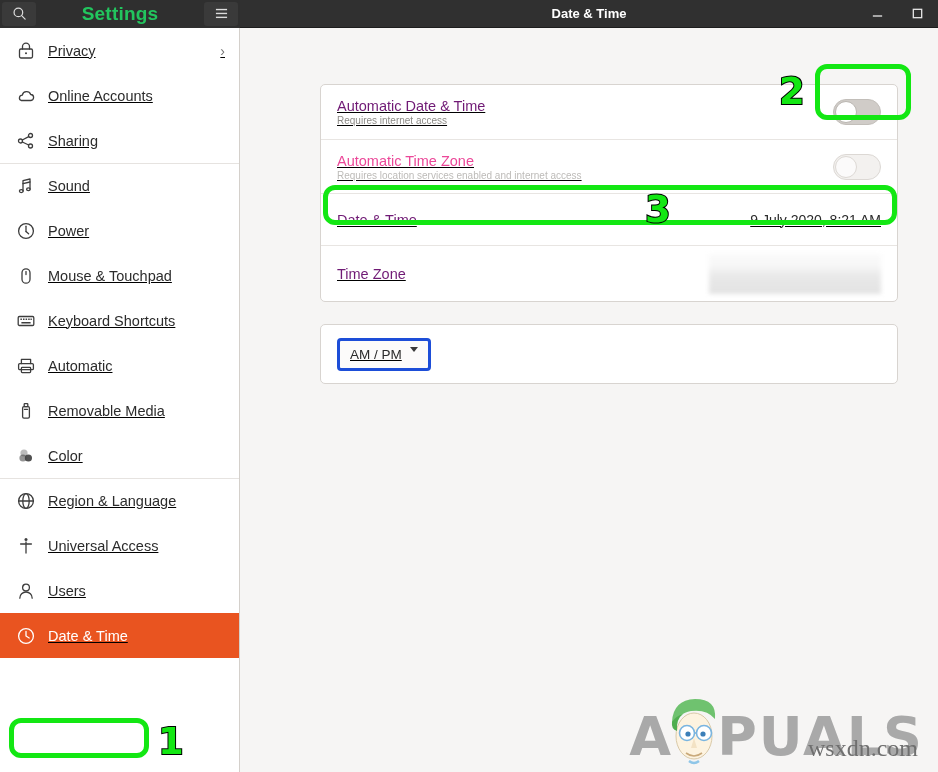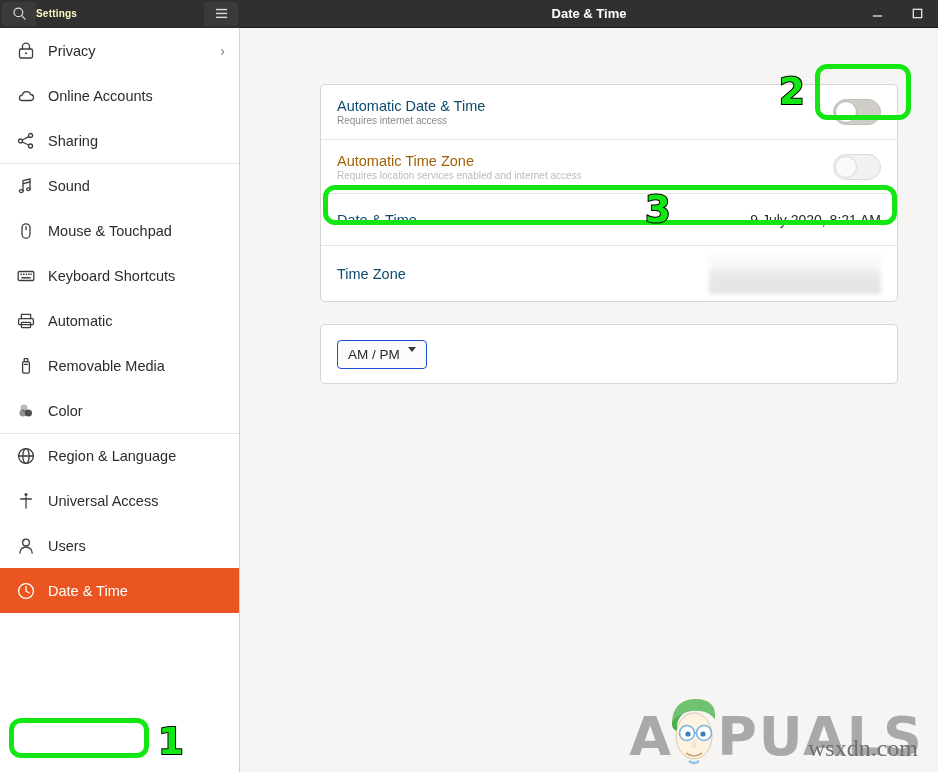--- a/index.html
+++ b/index.html
@@ -21,33 +21,33 @@
   }
   .tb-left { width: 240px; height: 28px; display: flex; align-items: center;
              justify-content: space-between; background: #2f2f2f; padding: 0 2px; }
   .tb-btn {
     width: 34px; height: 24px; border-radius: 3px;
     background: #3a3a3a;
     display: flex; align-items: center; justify-content: center;
     cursor: pointer;
   }
   .tb-title-left {
-    flex: 1; text-align: left; color: #fef9c3;
-    font-size: 10px; font-weight: bold; letter-spacing: .2px;
+    flex: 1; text-align: center; color: #22c55e;
+    font-size: 19px; font-weight: bold; letter-spacing: .2px;
   }
   .tb-right { flex: 1; height: 28px; display: flex; align-items: center; position: relative; }
   .tb-title-main {
     position: absolute; left: 0; right: 0; text-align: center;
     color: #ffffff; font-size: 13px; font-weight: bold;
   }
   .wincontrols { position: absolute; right: 8px; display: flex; gap: 14px; align-items: center; }
   .wc { width: 26px; height: 24px; display: flex; align-items: center; justify-content: center; cursor: pointer; }
 
   
-  .body { flex: 1; display: flex; min-height: 0; }
+  .body { flex: 1; display: flex; min-height: 0; text-decoration: underline; }
 
   
   .sidebar {
     width: 240px; flex: 0 0 240px;
     background: #ffffff;
     border-right: 1px solid #d4d0cb;
     overflow: hidden;
     position: relative;
   }
   .side-item {
@@ -69,22 +69,22 @@
   .card {
     background: #ffffff; border: 1px solid #d8d4d0; border-radius: 5px;
     width: 578px; overflow: hidden;
   }
   .row {
     display: flex; align-items: center; min-height: 54px;
     padding: 0 16px; position: relative;
   }
   .row + .row { border-top: 1px solid #e8e5e2; }
   .row .texts { flex: 1; display: flex; flex-direction: column; justify-content: center; gap: 1px; }
-  .row .title { font-size: 14.5px; color: #0c4a6e; }
-  .row .title.dim { color: #a16207; }
+  .row .title { font-size: 14.5px; color: #701a75; }
+  .row .title.dim { color: #ec4899; }
   .row .sub { font-size: 10px; color: #8d8b87; }
   .row .sub.dim { color: #bdbbb8; }
   .row .value { font-size: 14px; color: #2b2b2b; white-space: nowrap; }
 
   .toggle {
     width: 48px; height: 26px; border-radius: 13px;
     background: #d0ccc8; border: 1px solid #c2beb9;
     position: relative; cursor: pointer; flex: 0 0 48px;
   }
   .toggle .knob {
@@ -96,21 +96,21 @@
   .toggle.disabled .knob { background: #fbfafa; border-color: #ddd9d5; }
 
   .blur-value {
     width: 172px; height: 40px; flex: 0 0 172px;
     background: linear-gradient(180deg,#fafafa 0%, #f7f7f7 30%, #e9e9e9 55%, #e3e3e3 100%);
     filter: blur(2px);
   }
 
   .combo {
     display: inline-flex; align-items: flex-start; gap: 8px;
-    border: 1px solid #1d4ed8; border-radius: 4px;
+    border: 3px solid #1d4ed8; border-radius: 4px;
     background: #fcfbfa; padding: 6px 10px;
     font-size: 13.5px; color: #2b2b2b; cursor: pointer;
   }
   .caret { width: 0; height: 0; border-left: 4.5px solid transparent;
            border-right: 4.5px solid transparent; border-top: 5px solid #3a3a3a; }
 
   .spacer-22 { height: 22px; }
 
   
   .anno-box {
@@ -217,20 +217,30 @@
         <div class="side-item sep">
           <span class="ic">
             <svg width="20" height="20" viewBox="0 0 20 20">
               <path d="M7 15V4.6l7-1.6V13" fill="none" stroke="#3d3d3d" stroke-width="1.3" stroke-linecap="round" stroke-linejoin="round"></path>
               <line x1="7" y1="7.6" x2="14" y2="6" fill="none" stroke="#3d3d3d" stroke-width="1.3" stroke-linecap="round" stroke-linejoin="round"></line>
               <ellipse cx="5.3" cy="15.1" rx="1.9" ry="1.5" fill="none" stroke="#3d3d3d" stroke-width="1.3" stroke-linecap="round" stroke-linejoin="round"></ellipse>
               <ellipse cx="12.4" cy="13.3" rx="1.8" ry="1.4" fill="none" stroke="#3d3d3d" stroke-width="1.3" stroke-linecap="round" stroke-linejoin="round"></ellipse>
             </svg>
           </span>
           <span class="lbl">Sound</span>
+        </div>
+        <div class="side-item">
+          <span class="ic">
+            <svg width="20" height="20" viewBox="0 0 20 20">
+              <circle cx="10" cy="10" r="7.4" fill="none" stroke="#3d3d3d" stroke-width="1.3" stroke-linecap="round" stroke-linejoin="round"></circle>
+              <path d="M10 5.2v5.4" fill="none" stroke="#3d3d3d" stroke-width="1.3" stroke-linecap="round" stroke-linejoin="round"></path>
+              <path d="M10 10.6l2.6 2.2" fill="none" stroke="#3d3d3d" stroke-width="1.3" stroke-linecap="round" stroke-linejoin="round"></path>
+            </svg>
+          </span>
+          <span class="lbl">Power</span>
         </div>
         <div class="side-item">
           <span class="ic">
             <svg width="20" height="20" viewBox="0 0 20 20">
               <rect x="6" y="2.8" width="8" height="14.4" rx="4" fill="none" stroke="#3d3d3d" stroke-width="1.3" stroke-linecap="round" stroke-linejoin="round"></rect>
               <line x1="10" y1="5.6" x2="10" y2="8.6" fill="none" stroke="#3d3d3d" stroke-width="1.3" stroke-linecap="round" stroke-linejoin="round"></line>
             </svg>
           </span>
           <span class="lbl">Mouse &amp; Touchpad</span>
         </div>

